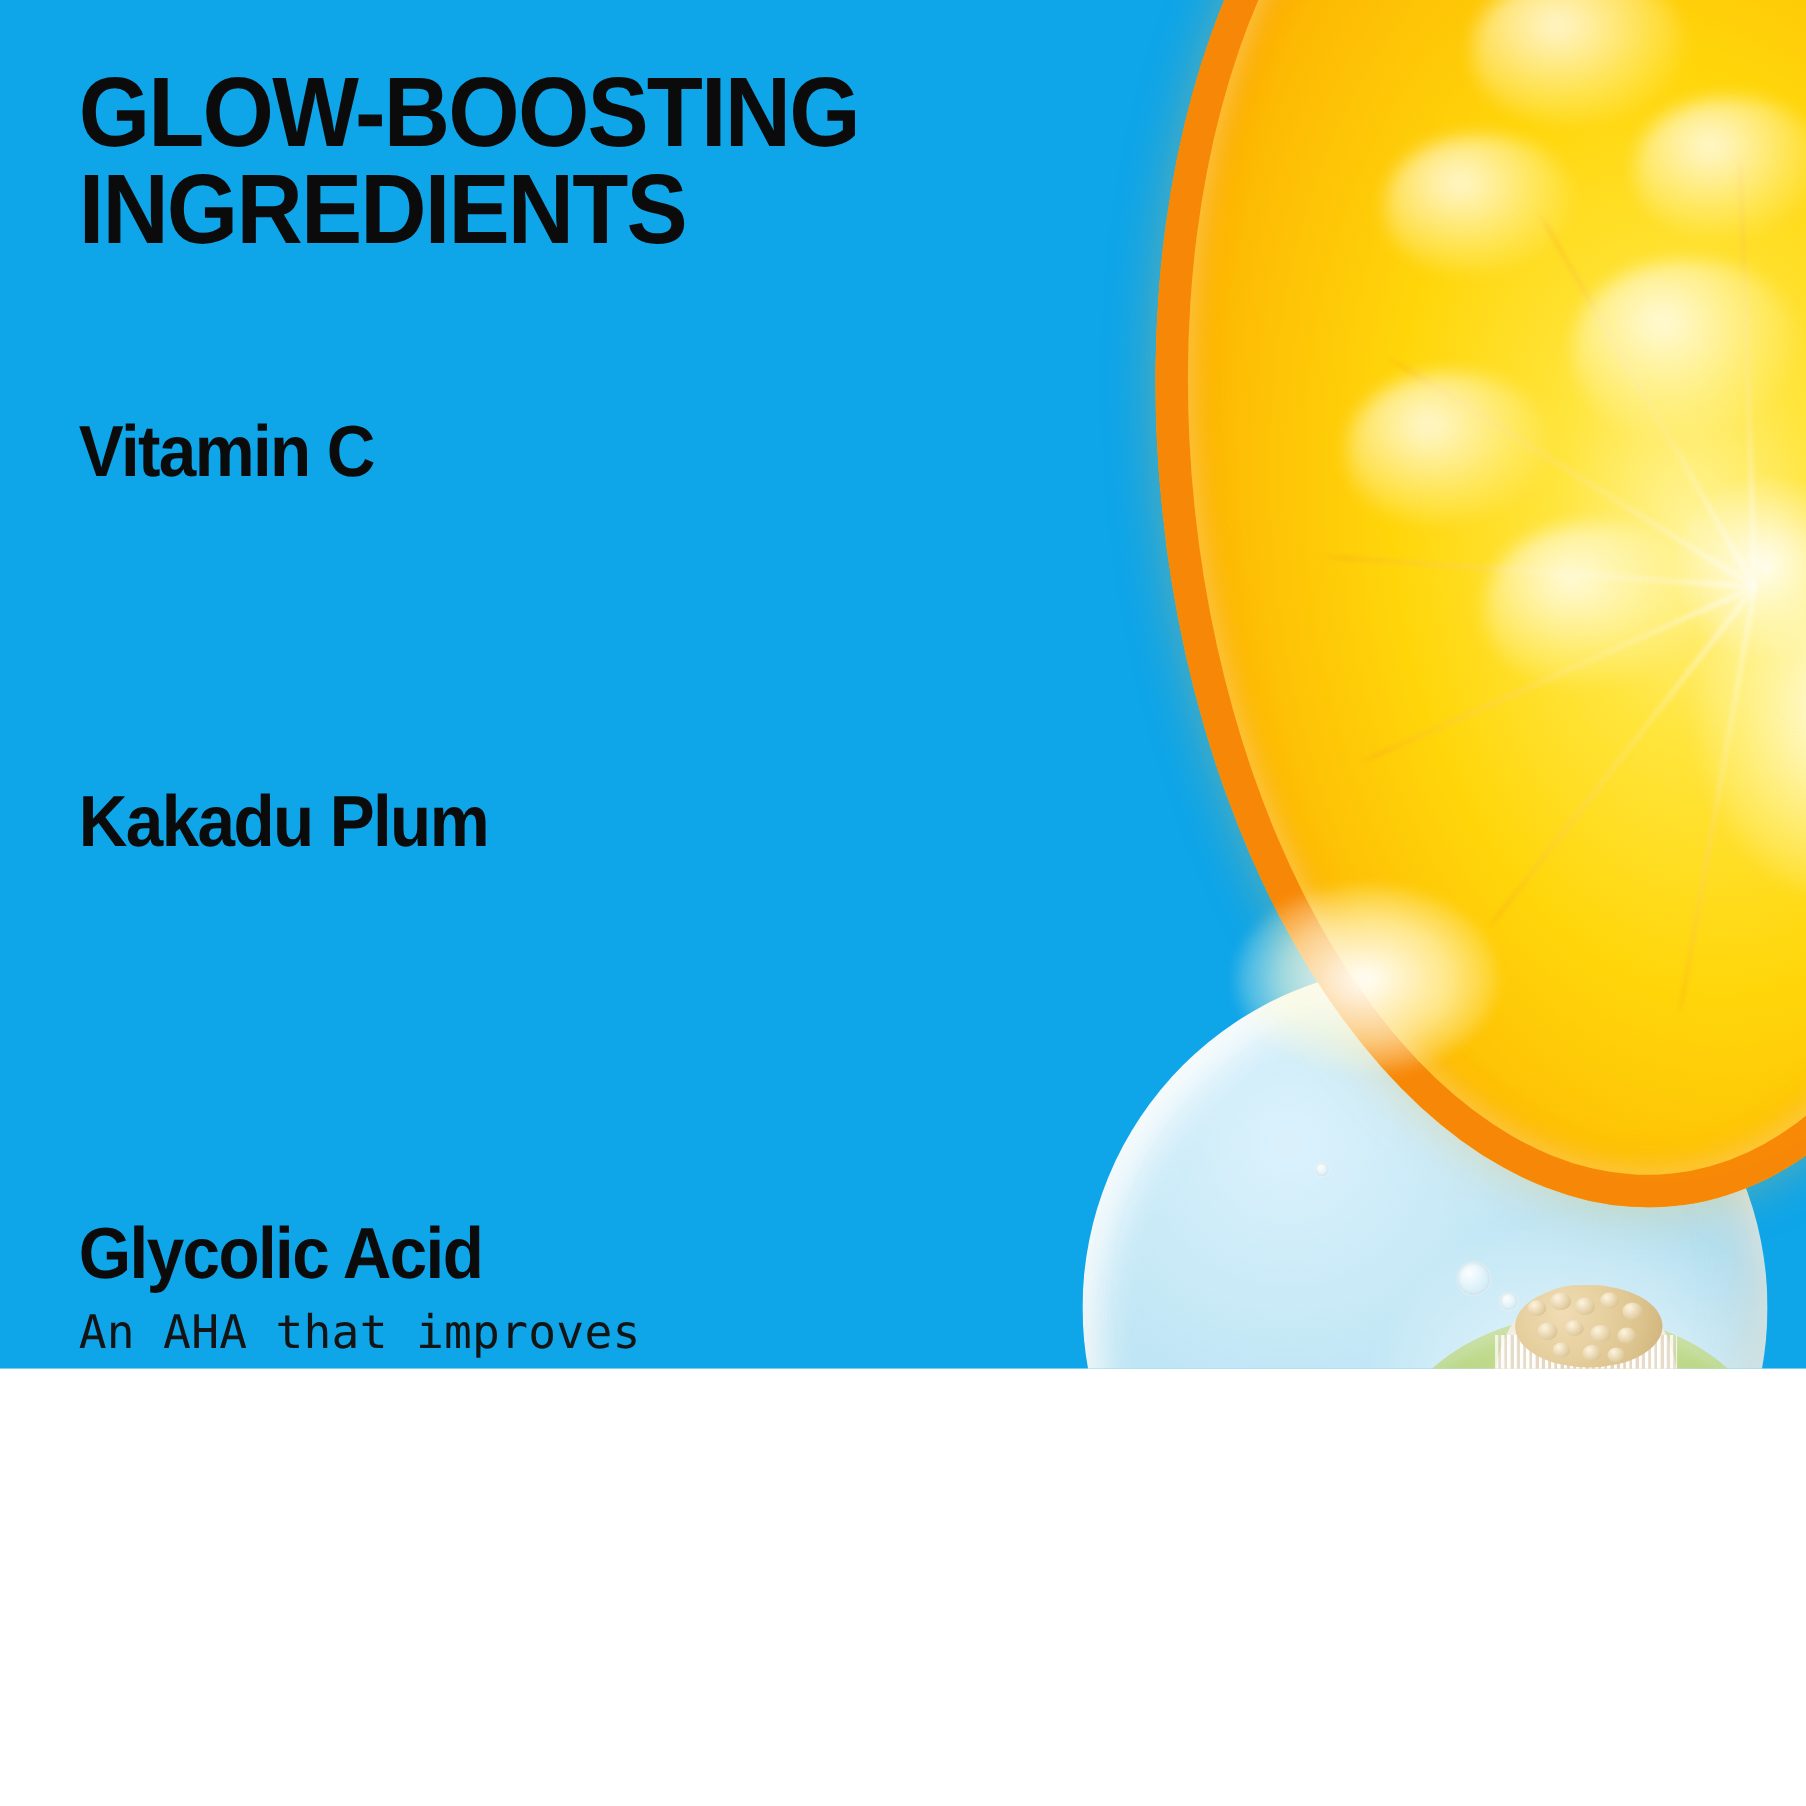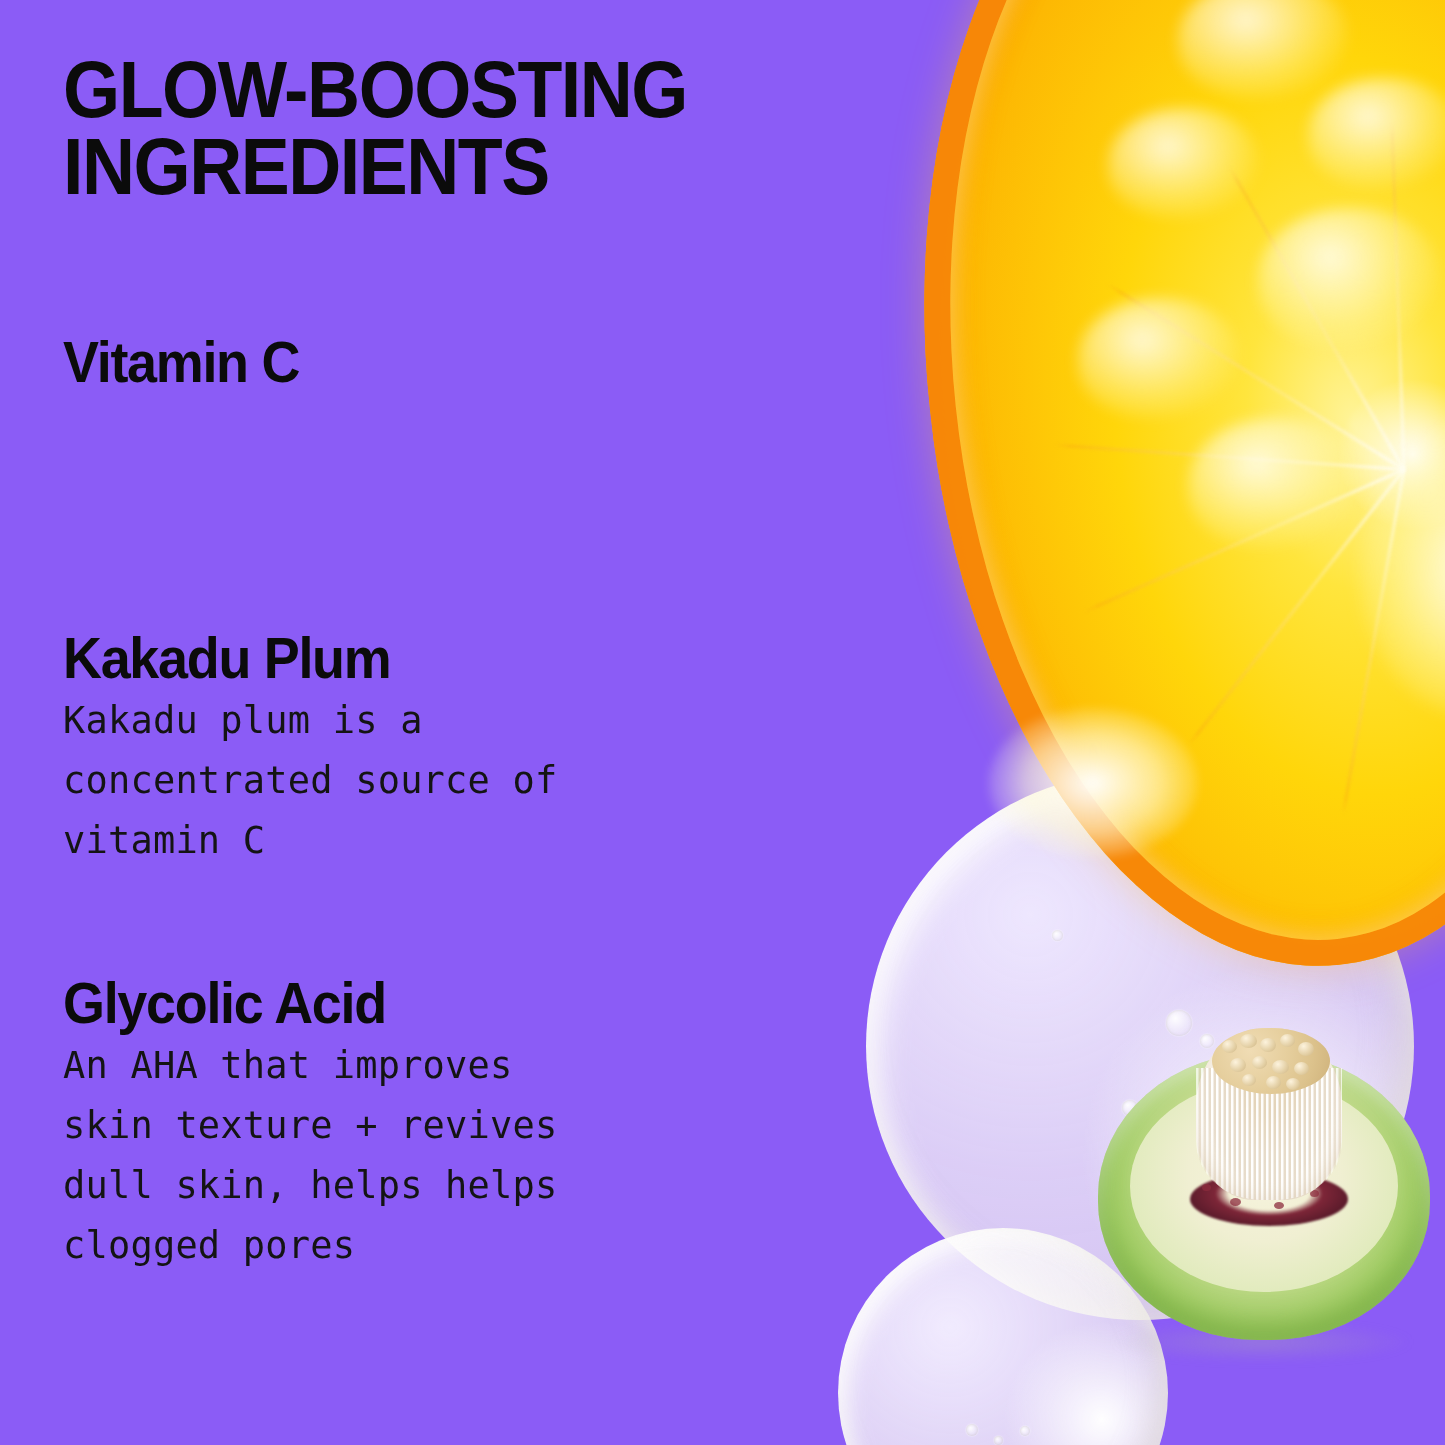--- a/index.html
+++ b/index.html
@@ -5,23 +5,23 @@
 <style>
   html, body {
     margin: 0;
     padding: 0;
     background: #ffffff;
   }
 
   #canvas {
     position: relative;
     width: 1445px;
-    height: 1445px;
+    height: 1095px;
     overflow: hidden;
-    background: #8b5cf6;
+    background: #0ea5e9;
     font-family: "Liberation Sans", sans-serif;
     -webkit-font-smoothing: antialiased;
   }
 
   
   .text-column {
     position: absolute;
     left: 63px;
     top: 0;
     width: 760px;
@@ -402,23 +402,20 @@
 INGREDIENTS</h1>
 
     <ul class="ingredient-list">
 
       <li class="ingredient" style="top:332px;">
         <h2 class="ingredient-name">Vitamin C</h2>
       </li>
 
       <li class="ingredient" style="top:628px;">
         <h2 class="ingredient-name">Kakadu Plum</h2>
-        <p class="ingredient-desc">Kakadu plum is a
-concentrated source of
-vitamin C</p>
       </li>
 
       <li class="ingredient" style="top:973px;">
         <h2 class="ingredient-name">Glycolic Acid</h2>
         <p class="ingredient-desc">An AHA that improves
 skin texture + revives
 dull skin, helps helps
 clogged pores</p>
       </li>
 

